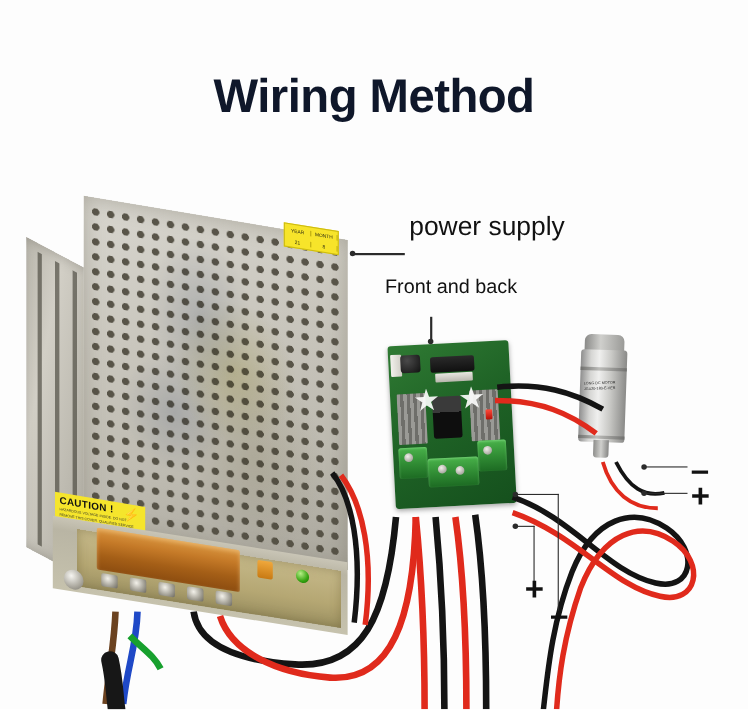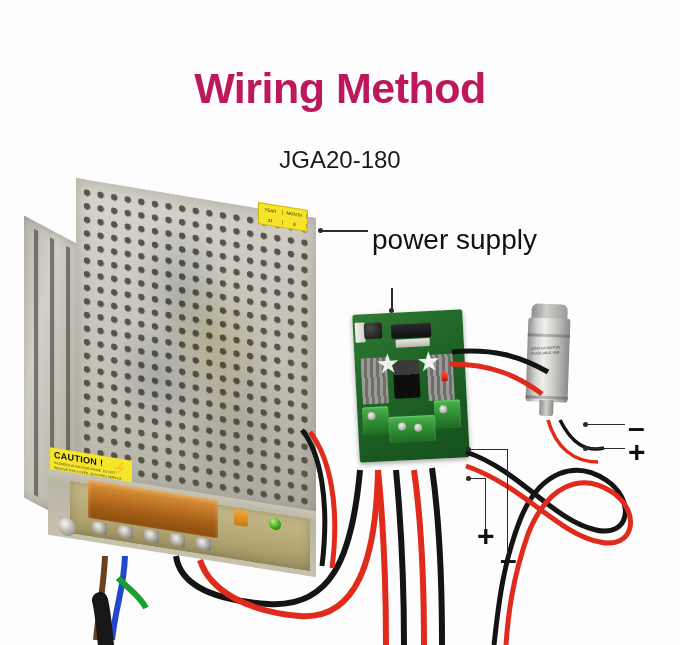--- a/index.html
+++ b/index.html
@@ -17,39 +17,39 @@
   }
 
   
   .title {
     position: absolute;
     left: 0; top: 64px;
     width: 680px;
     text-align: center;
     font-size: 43px;
     font-weight: bold;
-    color: #be185d;
+    color: #0f172a;
     letter-spacing: -0.5px;
   }
   .subtitle {
     position: absolute;
     left: 0; top: 146px;
     width: 680px;
     text-align: center;
     font-size: 24px;
     color: #1a1a1a;
   }
 
   
   .callout {
     position: absolute;
     color: #111;
     white-space: nowrap;
   }
-  .cal-power { left: 372px; top: 224px; font-size: 28px; }
+  .cal-power { left: 372px; top: 193px; font-size: 24px; }
   .cal-board { left: 350px; top: 248px; font-size: 18px; line-height: 25px; }
 
   .lead-line { position: absolute; background: #2b2b2b; }
   .lead-dot {
     position: absolute;
     width: 5px; height: 5px;
     background: #2b2b2b;
     border-radius: 50%;
   }
 
@@ -453,18 +453,18 @@
   <div class="lead-dot" style="left:583px; top:422px;"></div>
   <div class="lead-line" style="left:585px; top:424px; width:40px; height:1.2px;"></div>
   <div class="lead-dot" style="left:583px; top:446px;"></div>
   <div class="lead-line" style="left:585px; top:448px; width:40px; height:1.2px;"></div>
 
   <div class="sign" style="left:628px; top:413px;">–</div>
   <div class="sign" style="left:628px; top:437px;">+</div>
 
   <div class="callout cal-power">power supply</div>
   <div class="callout cal-board">
+    <div>Front and back</div>
   </div>
 
   <div class="title">Wiring Method</div>
-  <div class="subtitle">JGA20-180</div>
 
 </div>
 
 </body></html>

